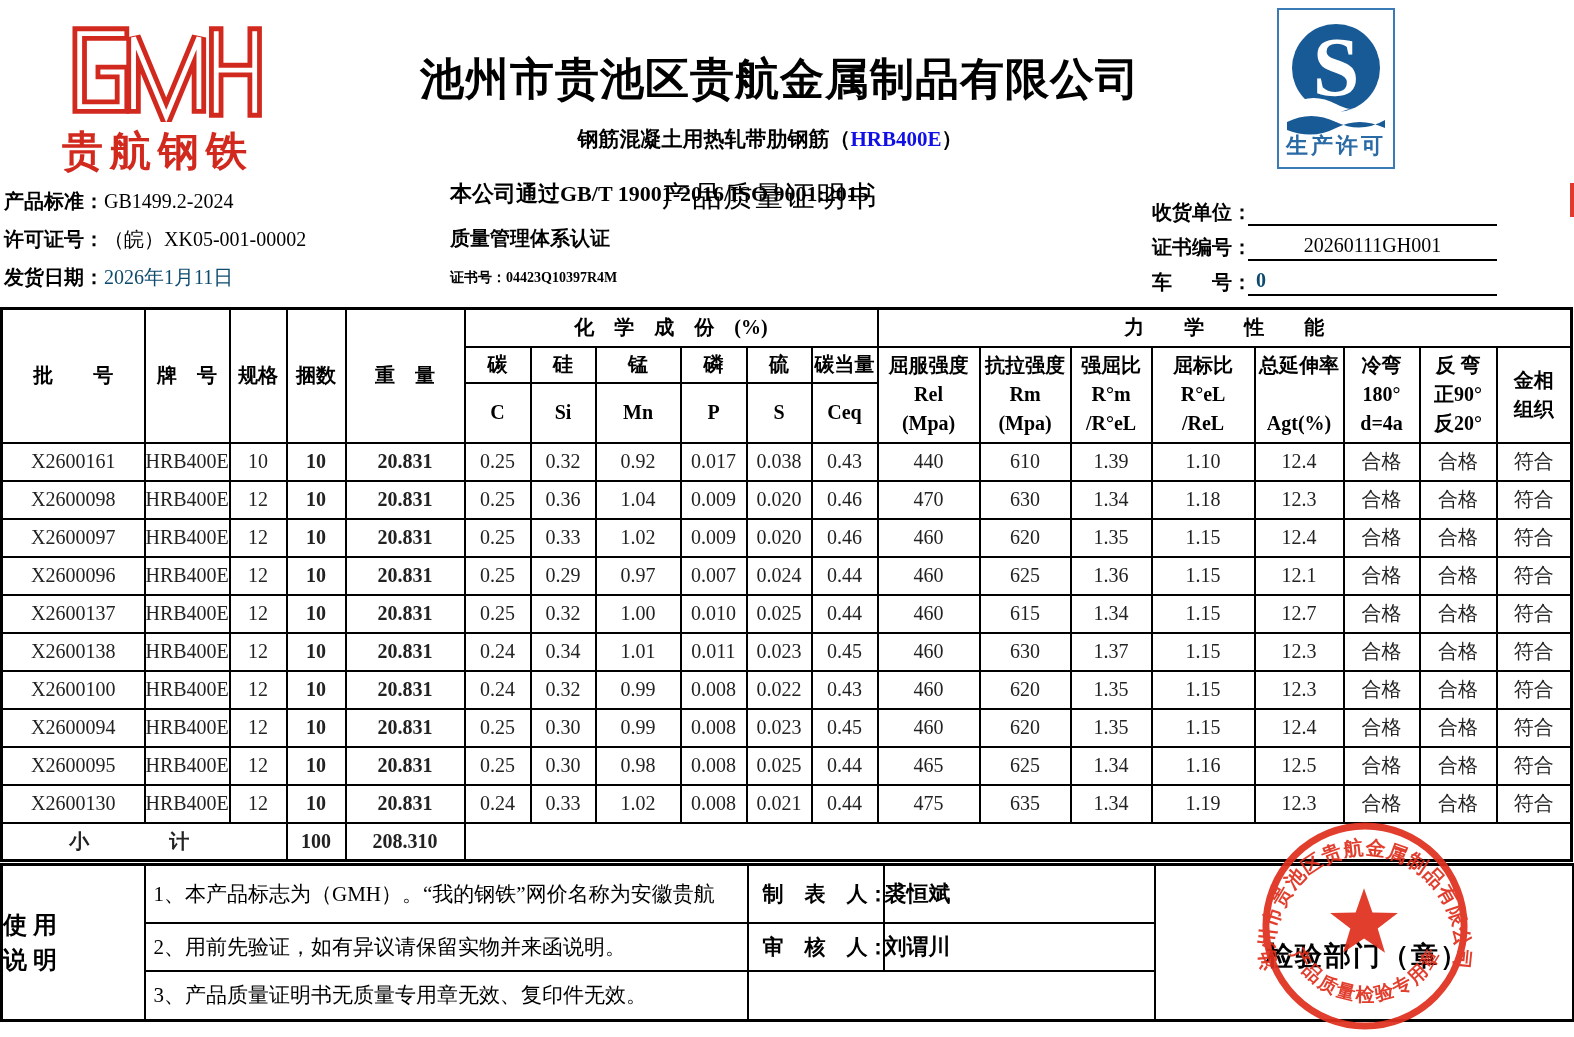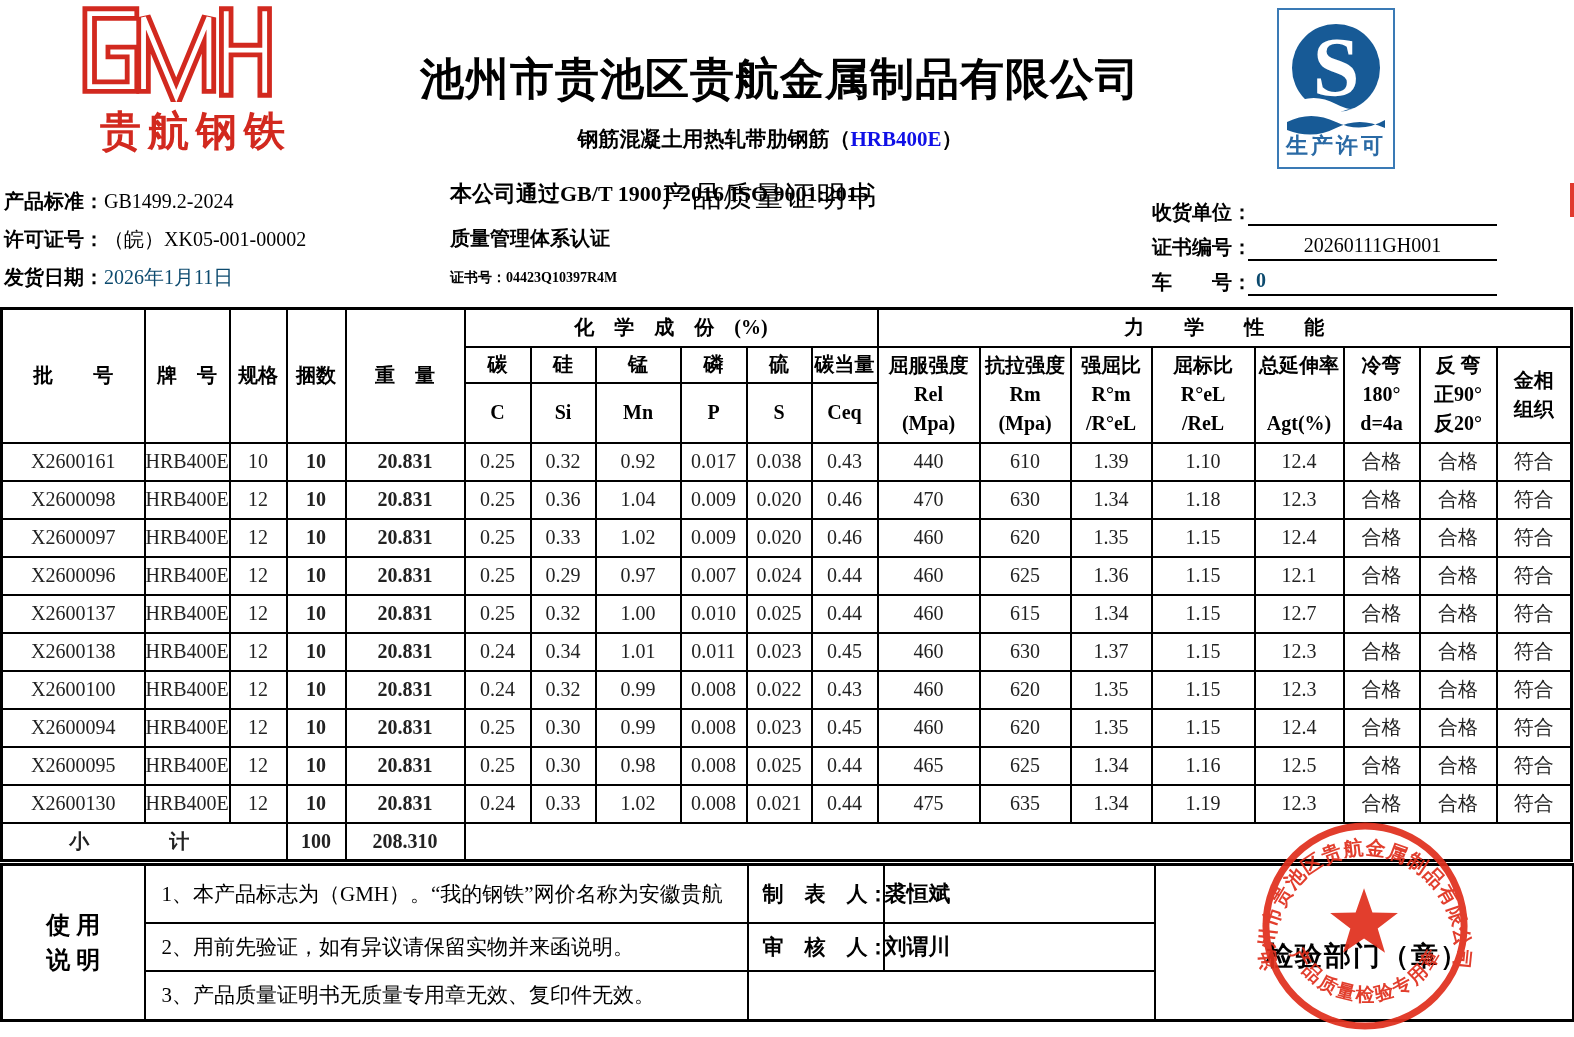--- a/index.html
+++ b/index.html
@@ -2,21 +2,21 @@
 <html><head>
 <meta charset="utf-8">
 <style>
   * { margin:0; padding:0; box-sizing:border-box; }
   body { background:#888; }
   .page{
     position:relative; width:1574px; height:1037px; background:#fff;
     font-family:"Liberation Serif","DejaVu Serif",serif; color:#000; overflow:hidden;
   }
   
-  .logo-block{ position:absolute; left:62px; top:2px; width:230px; text-align:right; }
+  .logo-block{ position:absolute; left:62px; top:22px; width:230px; text-align:left; }
   .logo-cn{ color:#d2291f; font-weight:bold; font-size:41px; letter-spacing:7px;
             font-family:"Liberation Sans",sans-serif; margin-top:-2px; white-space:nowrap;}
   
   .title-block{ position:absolute; left:420px; top:50px; width:700px; text-align:center; }
   .company{ font-size:44px; font-weight:bold; letter-spacing:1px; white-space:nowrap; }
   .subtitle{ font-size:21px; font-weight:bold; margin-top:16px; white-space:nowrap;}
   .subtitle .grade{ color:#0f0fe6; }
   .doc-title{ font-size:29px; font-weight:normal; margin-top:24px; letter-spacing:2px;}
   
   .qs-block{ position:absolute; left:1277px; top:8px; width:118px; height:161px;
@@ -45,22 +45,22 @@
   .mech-h{ font-size:19px; line-height:1.45; font-weight:bold;}
   .hr1{ height:38px; } .hr2{ height:36px; } .hr3{ height:60px; }
   .main-table tbody td{ height:38px; font-size:20px; color:#222; }
   td.red{ color:#e60000; } td.blue2{ color:#0f0fe6; font-weight:bold;}
   td.wt{ font-weight:bold; color:#000; }
   .subtotal td{ height:42px; font-size:21px; font-weight:bold; color:#000;}
   .subtotal .st-label{ letter-spacing:30px; }
   
   .foot-table{ position:absolute; left:0; top:863px; width:1572px; border:3px solid #000; }
   .foot-table td{ border:2px solid #000; vertical-align:middle; }
-  .usage{ text-align:center; font-size:24px; font-weight:bold; line-height:1.45; white-space:pre-line;}
-  .note{ font-size:21px; padding-left:16px; }
+  .usage{ text-align:left; font-size:24px; font-weight:bold; line-height:1.45; white-space:pre-line;}
+  .note{ font-size:21px; padding-left:8px; }
   .sign-lbl{ font-size:21px; font-weight:bold; padding-left:14px; white-space:nowrap;}
   .sign-name{ font-size:22px; font-weight:bold; }
   .fr1{ height:58px;} .fr2{ height:48px;} .fr3{ height:50px;}
   
   .dept-text{ position:absolute; left:1266px; top:938px; font-size:27px; font-weight:bold;
               letter-spacing:2px; z-index:1; white-space:nowrap;}
   .stamp{ position:absolute; left:1252px; top:817px; width:230px; height:218px; z-index:5;
           pointer-events:none; opacity:.93; }
 </style>
 </head>

